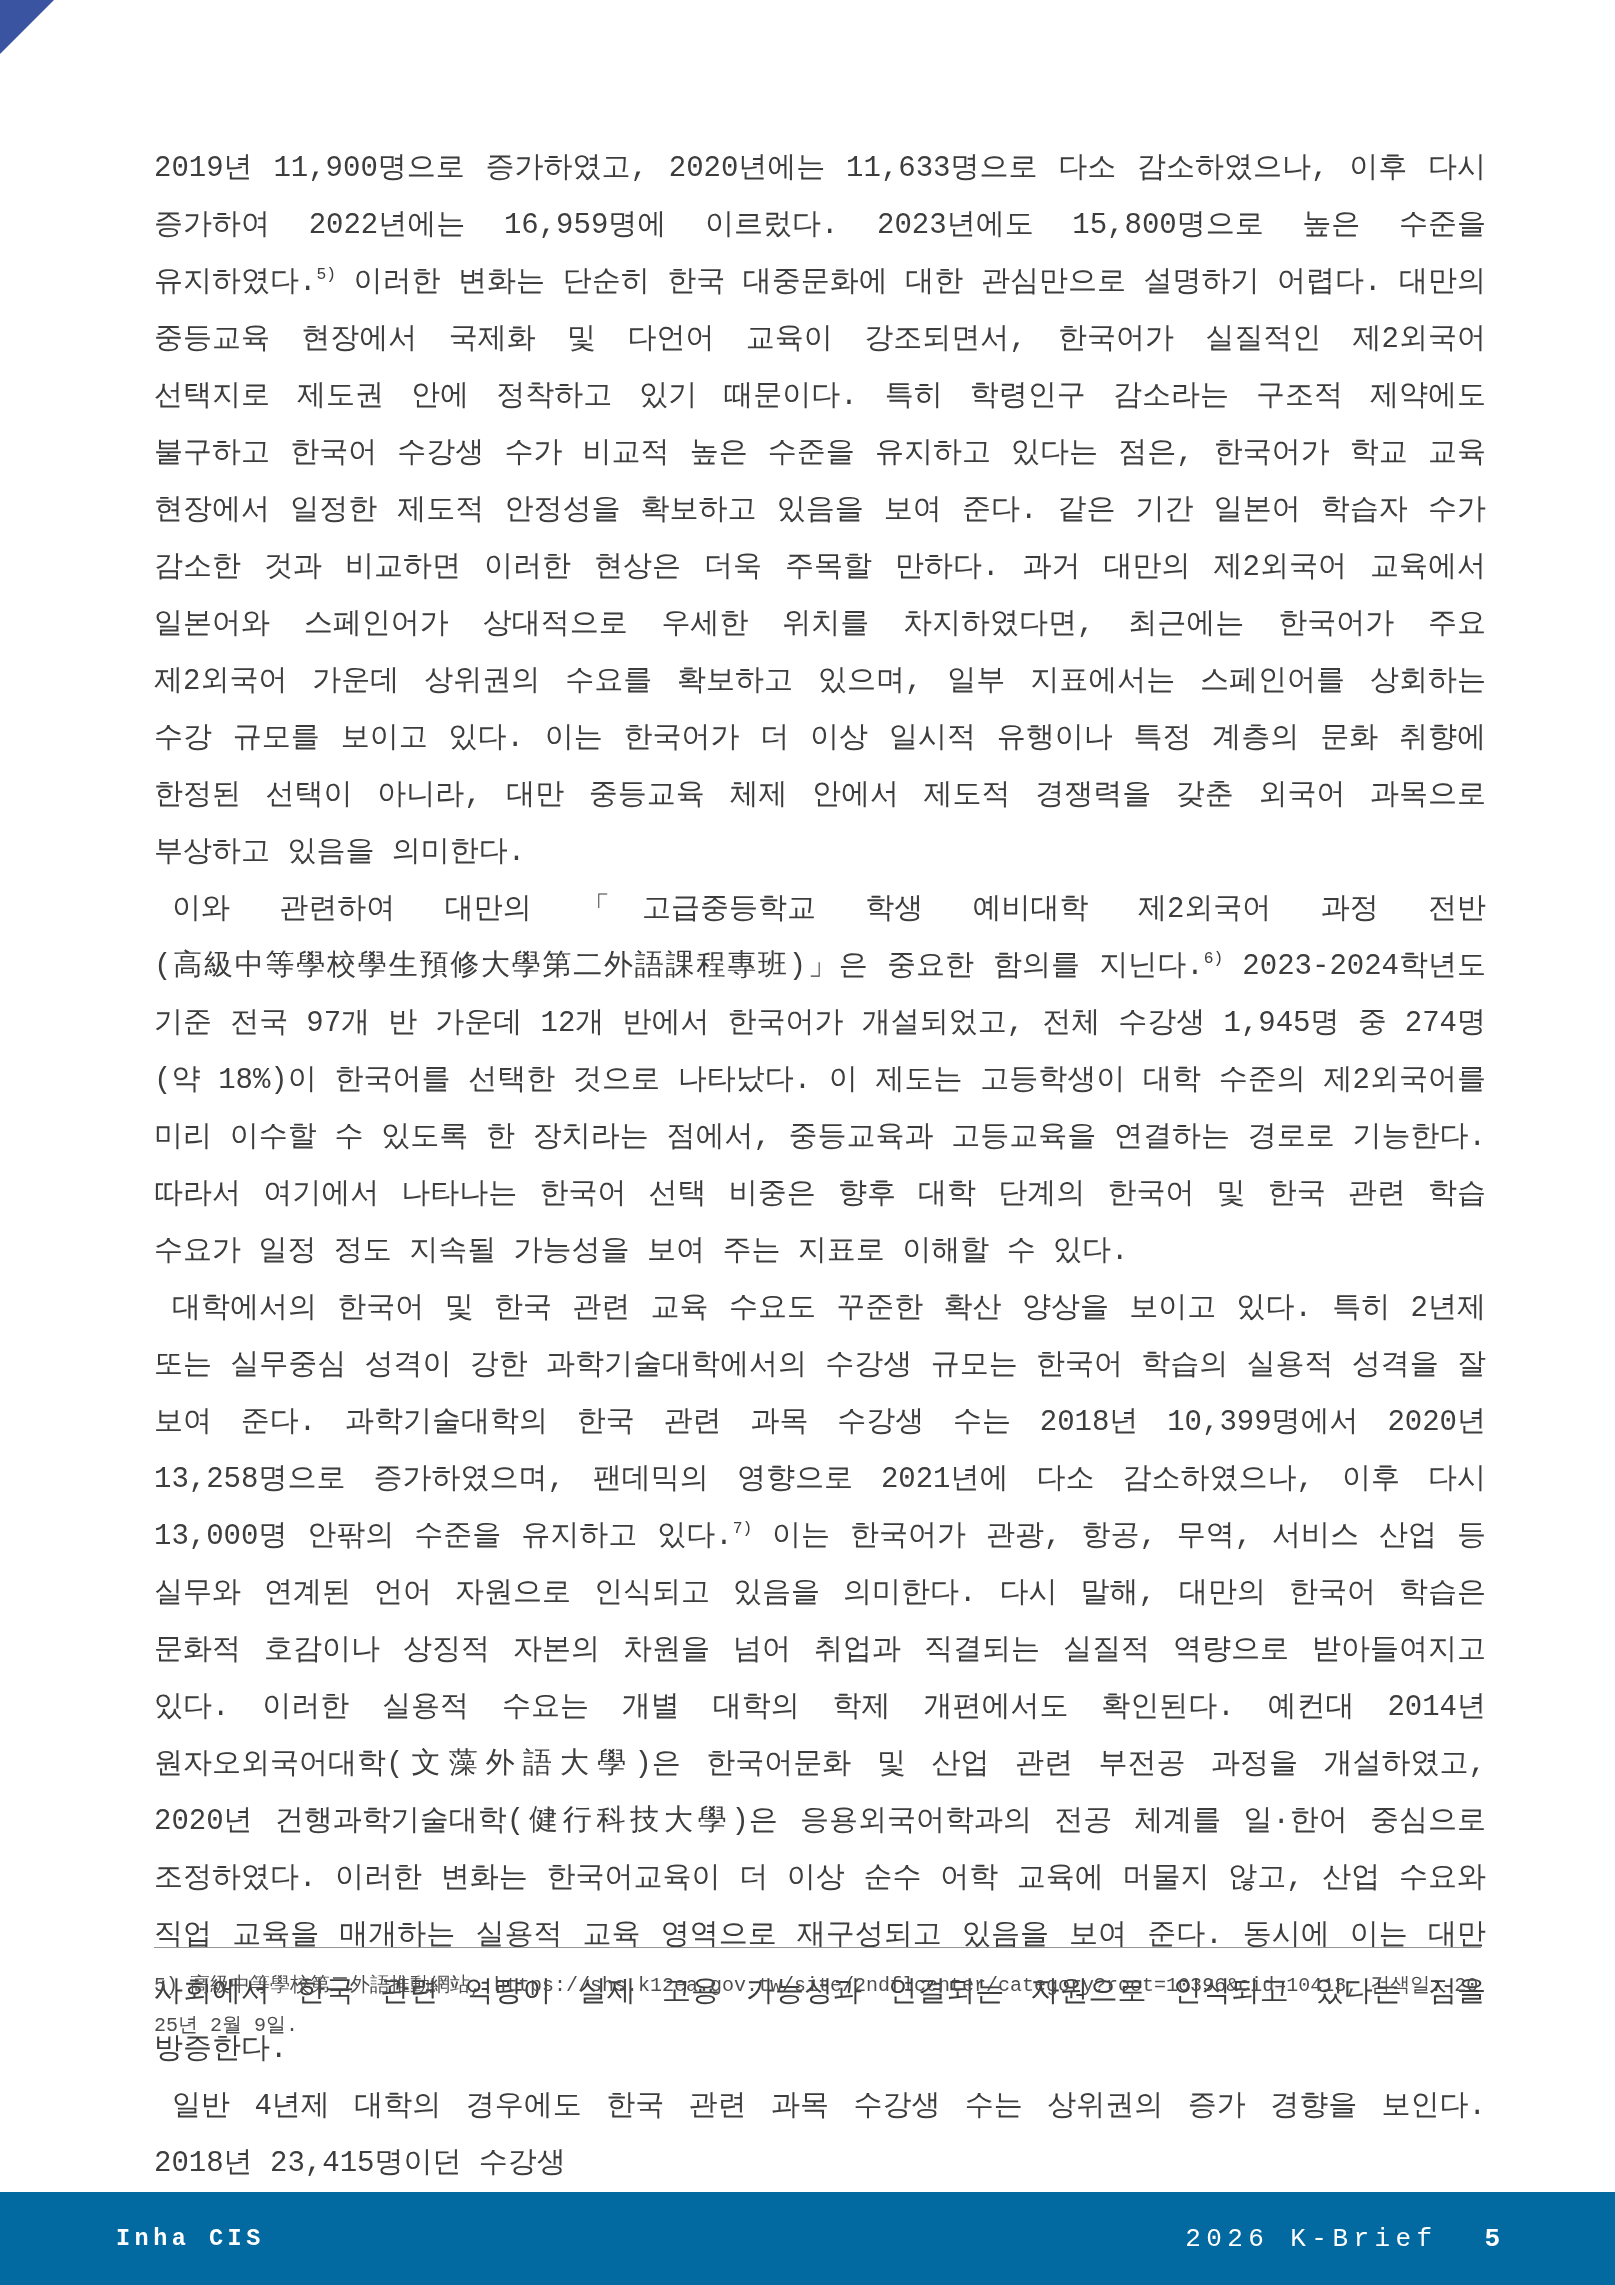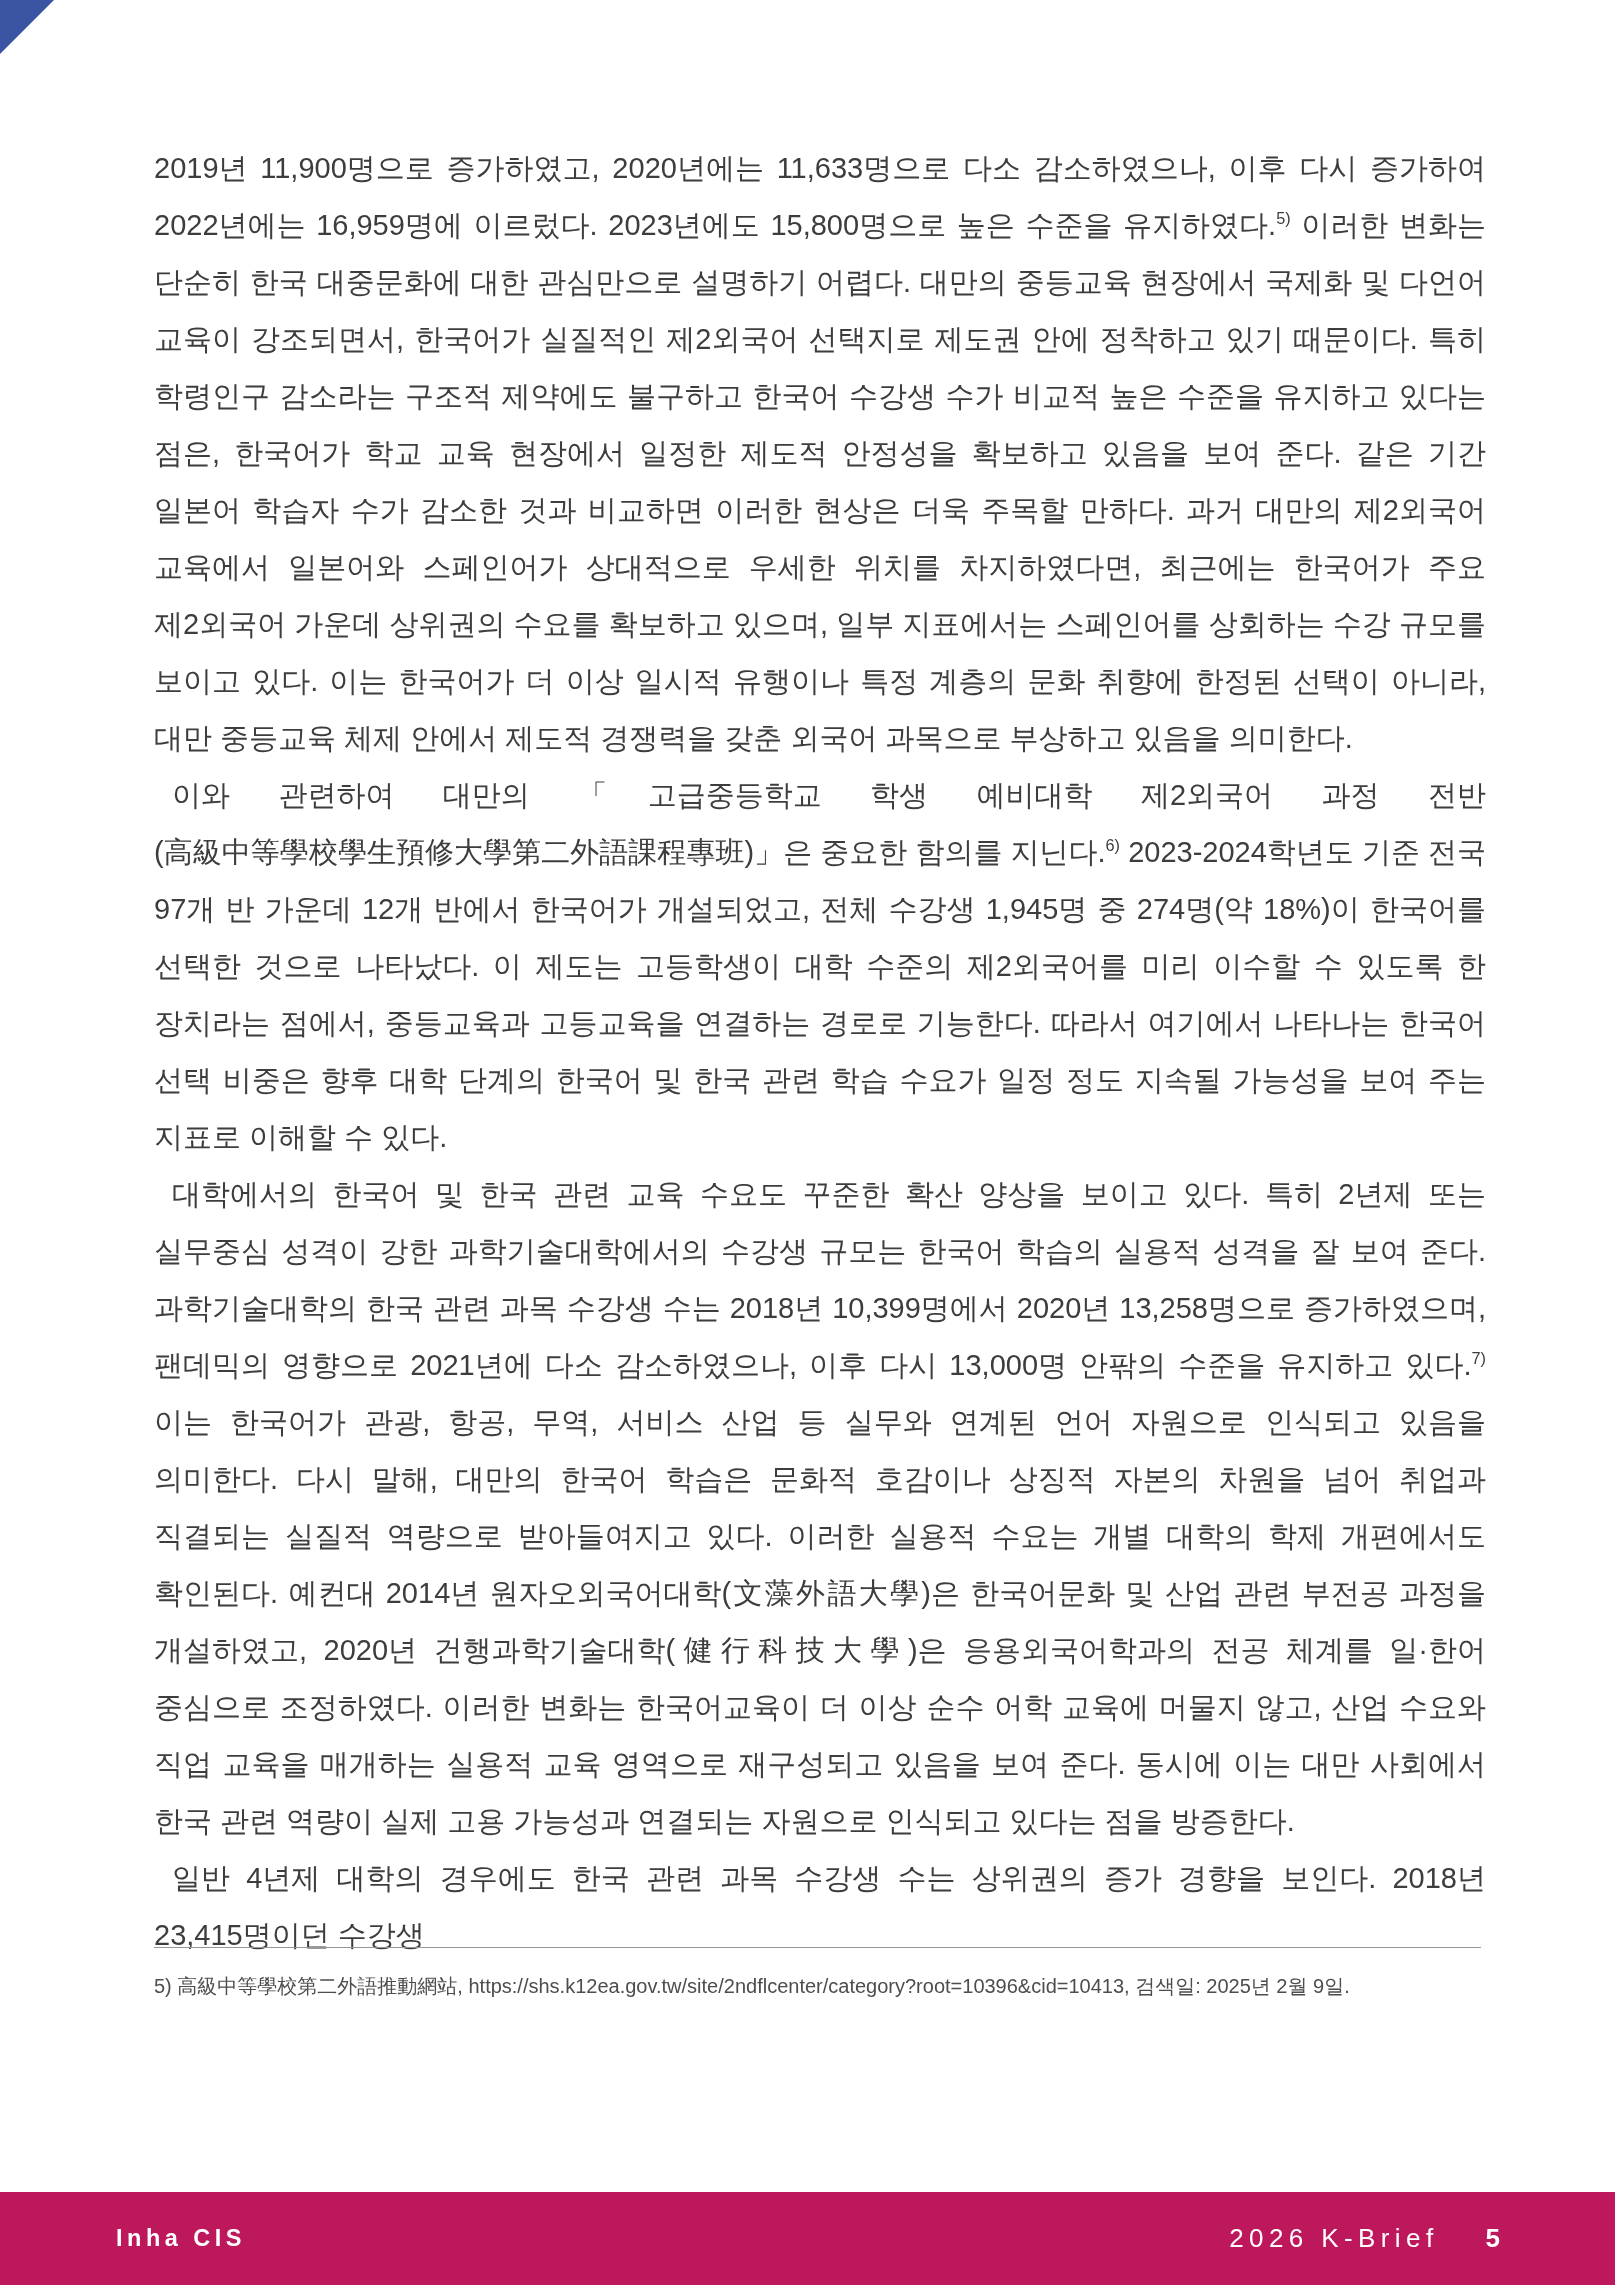--- a/index.html
+++ b/index.html
@@ -2,21 +2,21 @@
 <html lang="ko" style="font-size:14.5px"><head>
 <meta charset="utf-8">
 <style>
   html,body{margin:0;padding:0;background:#ffffff;}
   .page{
     position:relative;
     width:1616px;
     height:2285px;
     background:#ffffff;
     overflow:hidden;
-    font-family:Liberation Sans, sans-serif;
+    font-family:Liberation Mono, monospace;
   }
   
   .corner-triangle{
     position:absolute;
     top:0;left:0;
     width:0;height:0;
     border-top:54px solid #3a54a1;
     border-right:54px solid transparent;
   }
   
@@ -65,21 +65,21 @@
   }
   .fn-line{ white-space:normal; }
   .fn-line.cont{ padding-left:33px; }
   
   .footer{
     position:absolute;
     left:0;
     top:2192px;
     width:100%;
     height:93px;
-    background:#be185d;
+    background:#0369a1;
     display:flex;
     align-items:center;
     justify-content:space-between;
     box-sizing:border-box;
     padding:0 116px;
     color:#ffffff;
   }
   .footer-left{
     font-size:23.5px;
     font-weight:600;

